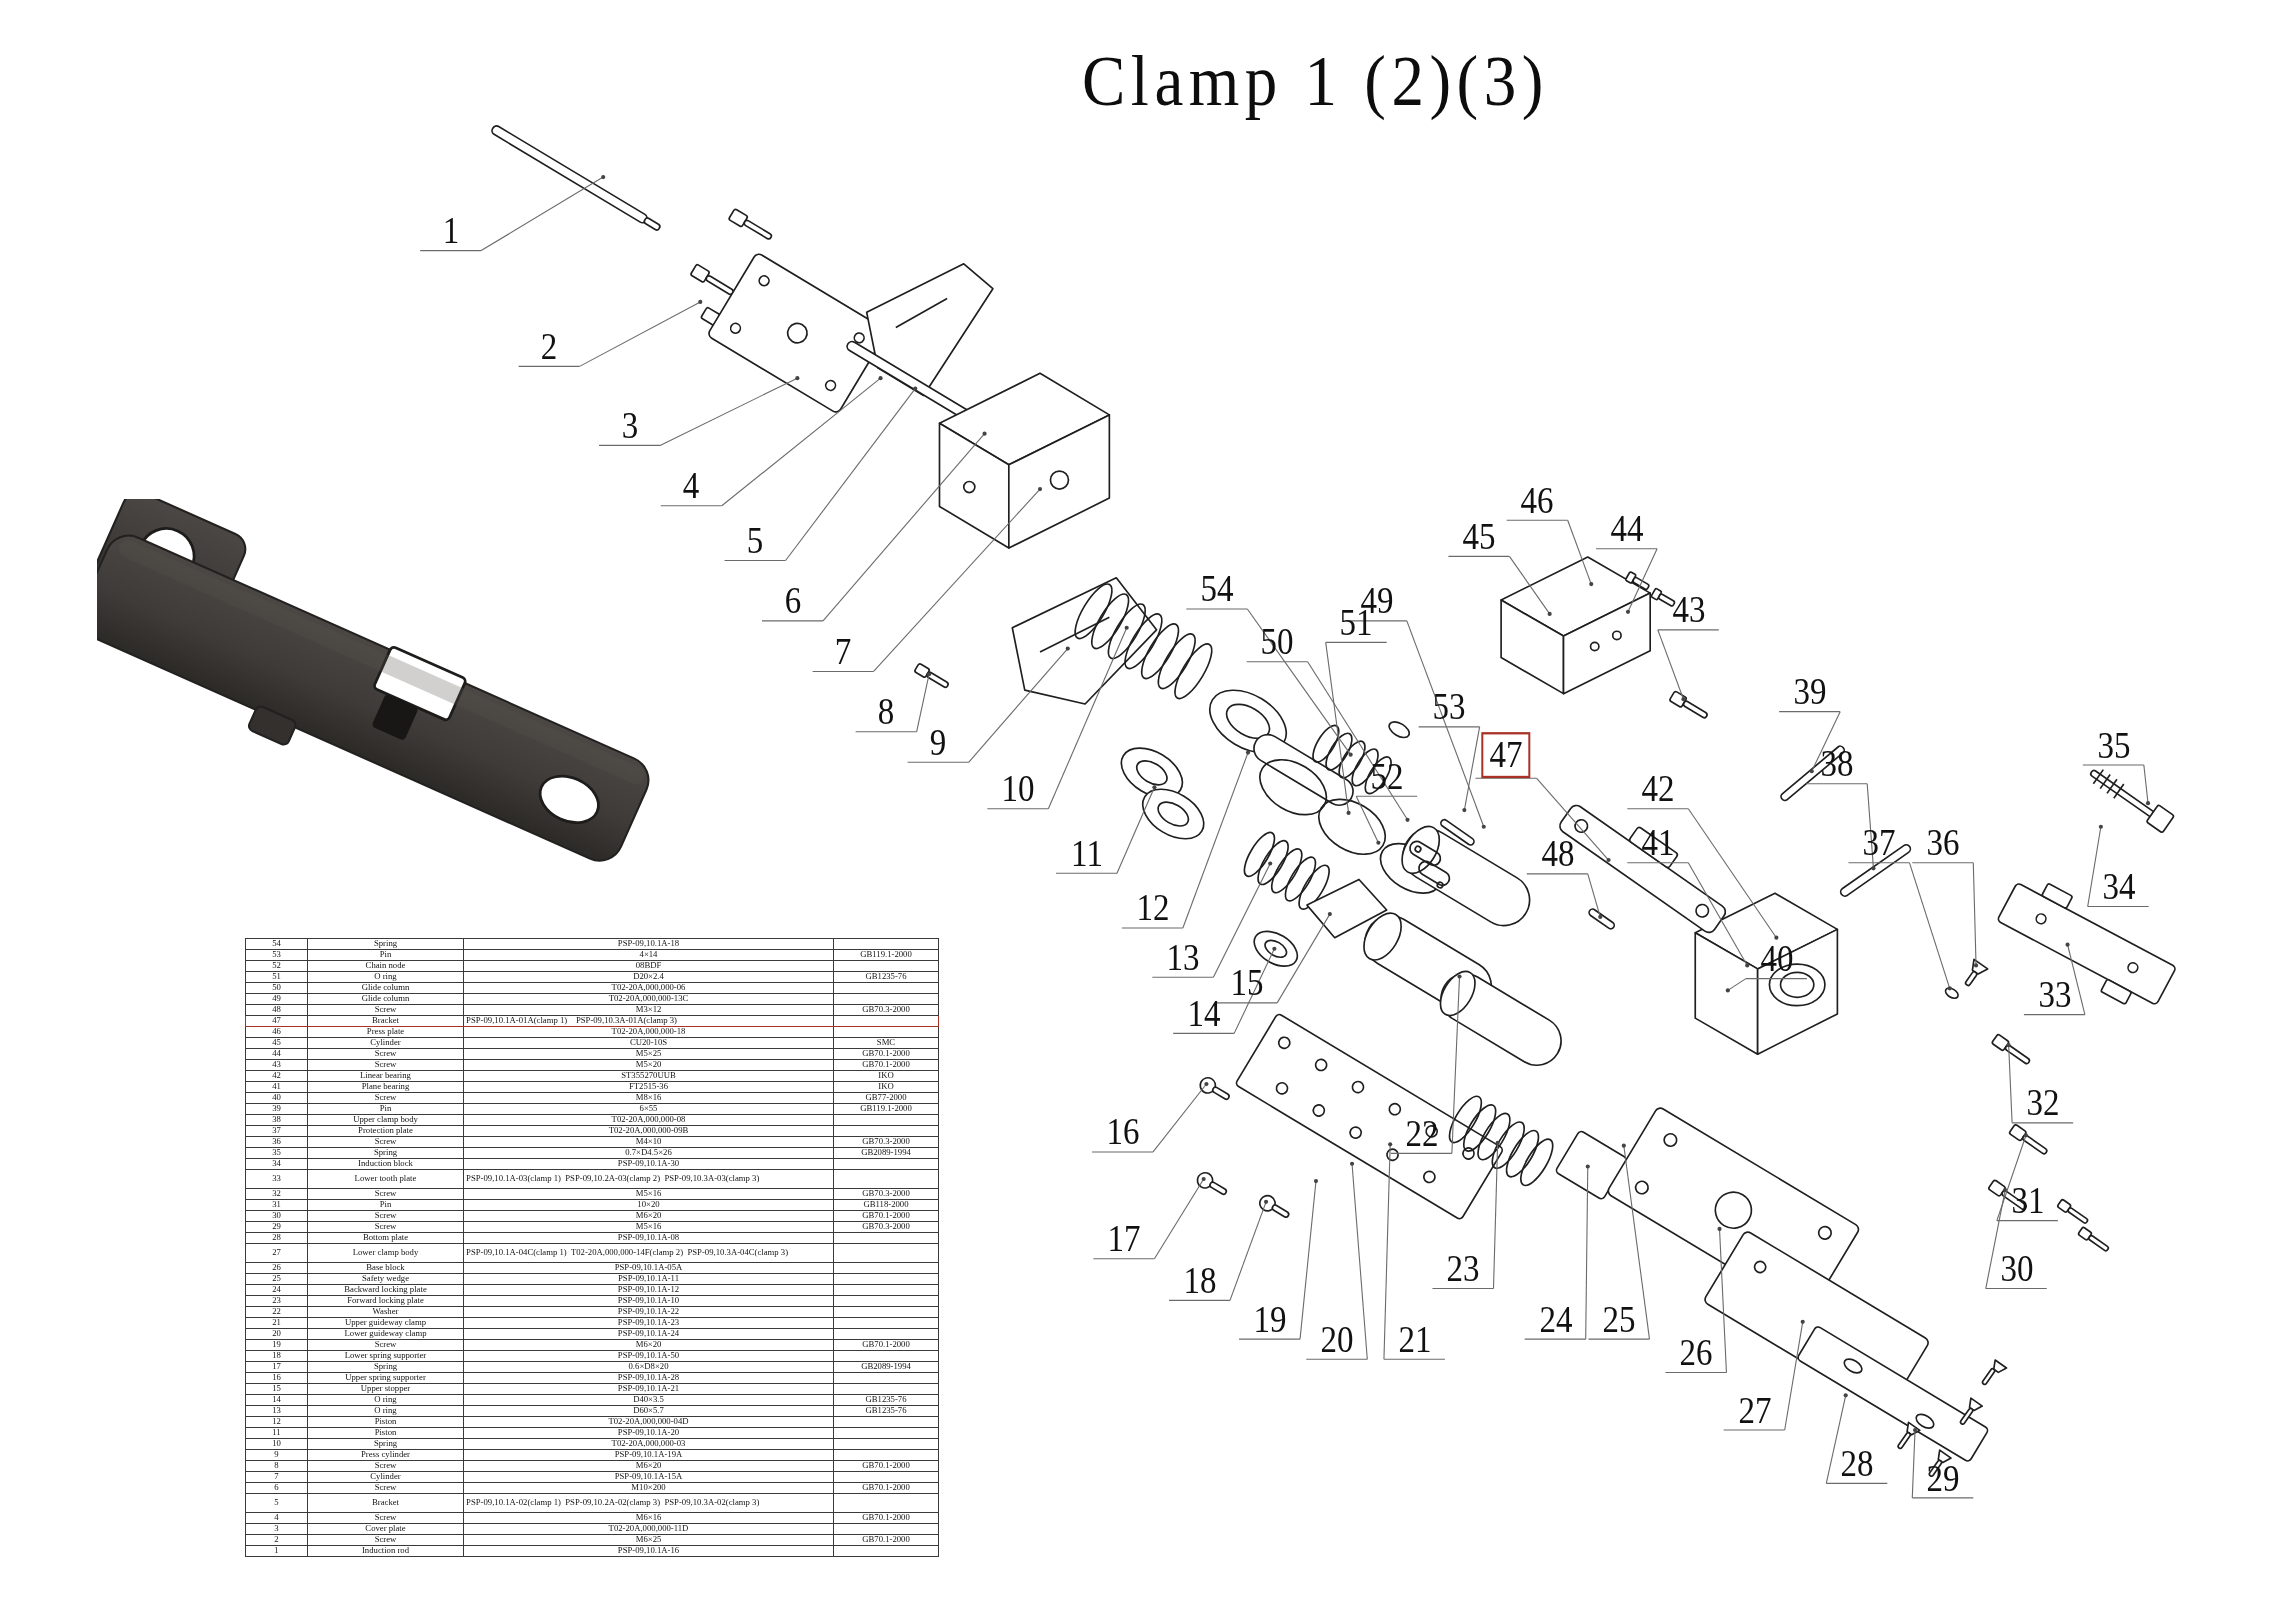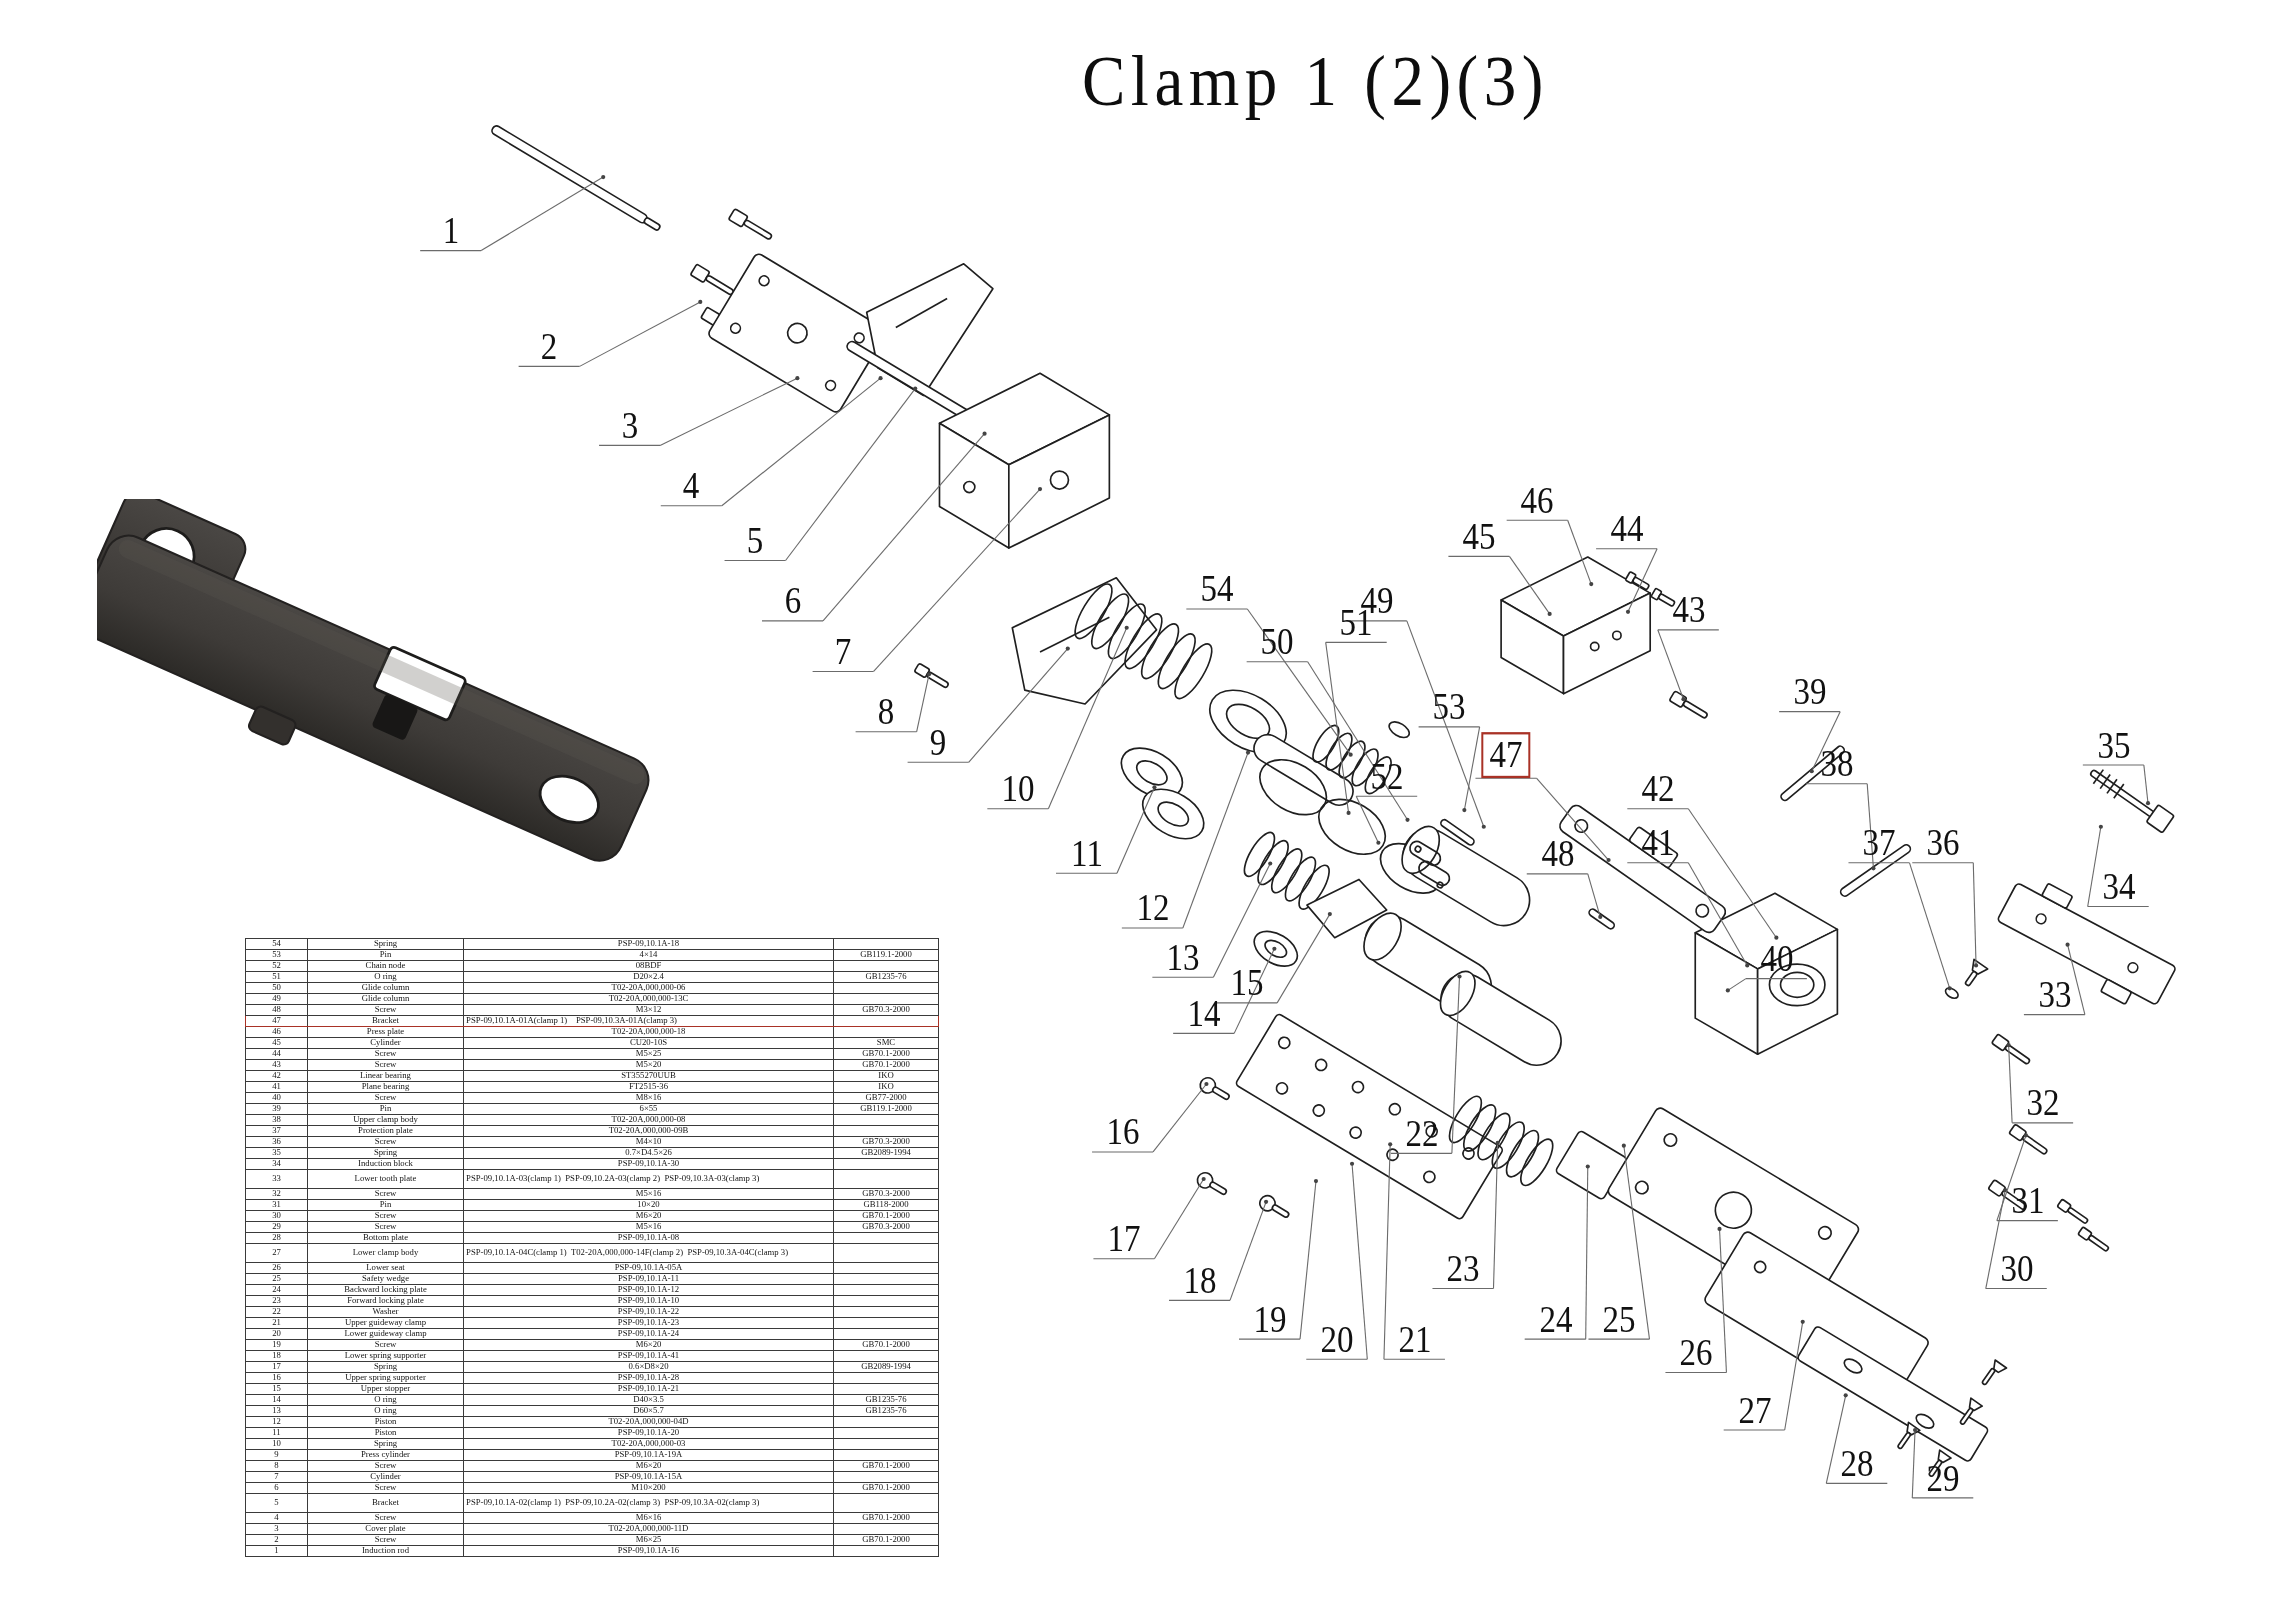--- a/index.html
+++ b/index.html
@@ -788,21 +788,21 @@
         <td></td>
       </tr>
       <tr class="tall">
         <td>27</td>
         <td>Lower clamp body</td>
         <td class="left">PSP-09,10.1A-04C(clamp 1)  T02-20A,000,000-14F(clamp 2)  PSP-09,10.3A-04C(clamp 3)</td>
         <td></td>
       </tr>
       <tr>
         <td>26</td>
-        <td>Lower seat</td>
+        <td>Base block</td>
         <td>PSP-09,10.1A-05A</td>
         <td></td>
       </tr>
       <tr>
         <td>25</td>
         <td>Safety wedge</td>
         <td>PSP-09,10.1A-11</td>
         <td></td>
       </tr>
       <tr>
@@ -837,21 +837,21 @@
       </tr>
       <tr>
         <td>19</td>
         <td>Screw</td>
         <td>M6×20</td>
         <td>GB70.1-2000</td>
       </tr>
       <tr>
         <td>18</td>
         <td>Lower spring supporter</td>
-        <td>PSP-09,10.1A-41</td>
+        <td>PSP-09,10.1A-50</td>
         <td></td>
       </tr>
       <tr>
         <td>17</td>
         <td>Spring</td>
         <td>0.6×D8×20</td>
         <td>GB2089-1994</td>
       </tr>
       <tr>
         <td>16</td>

